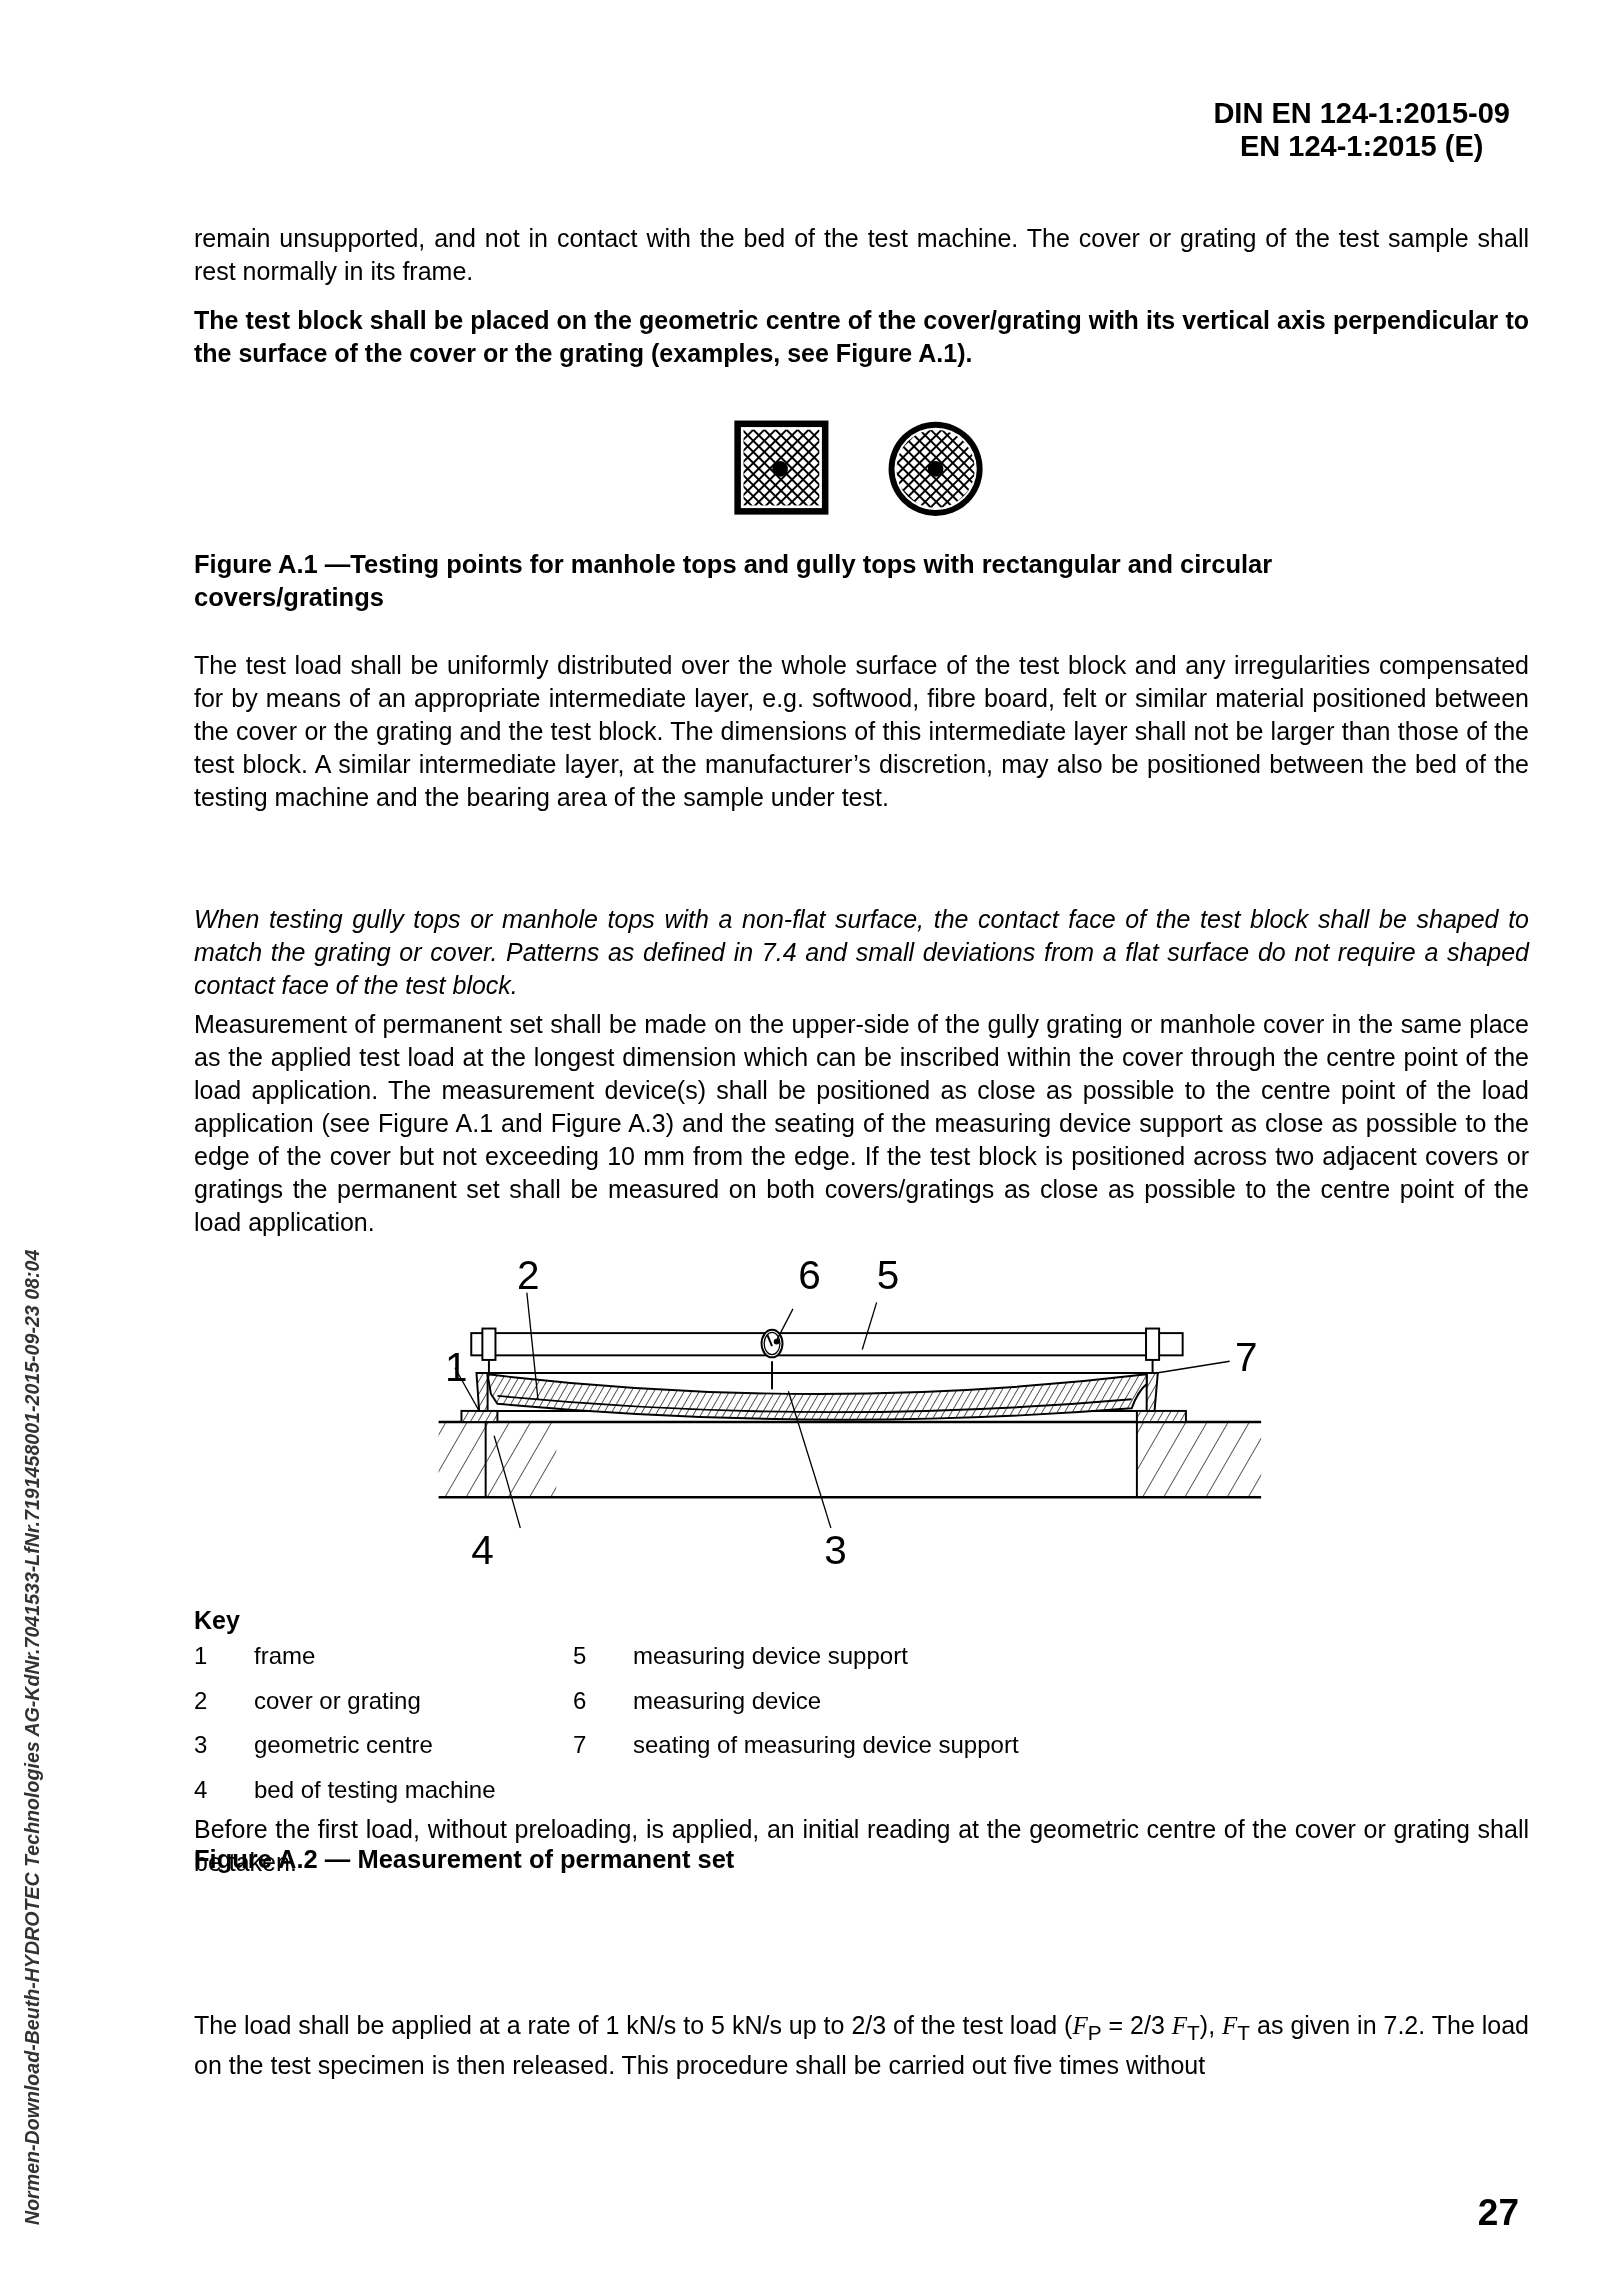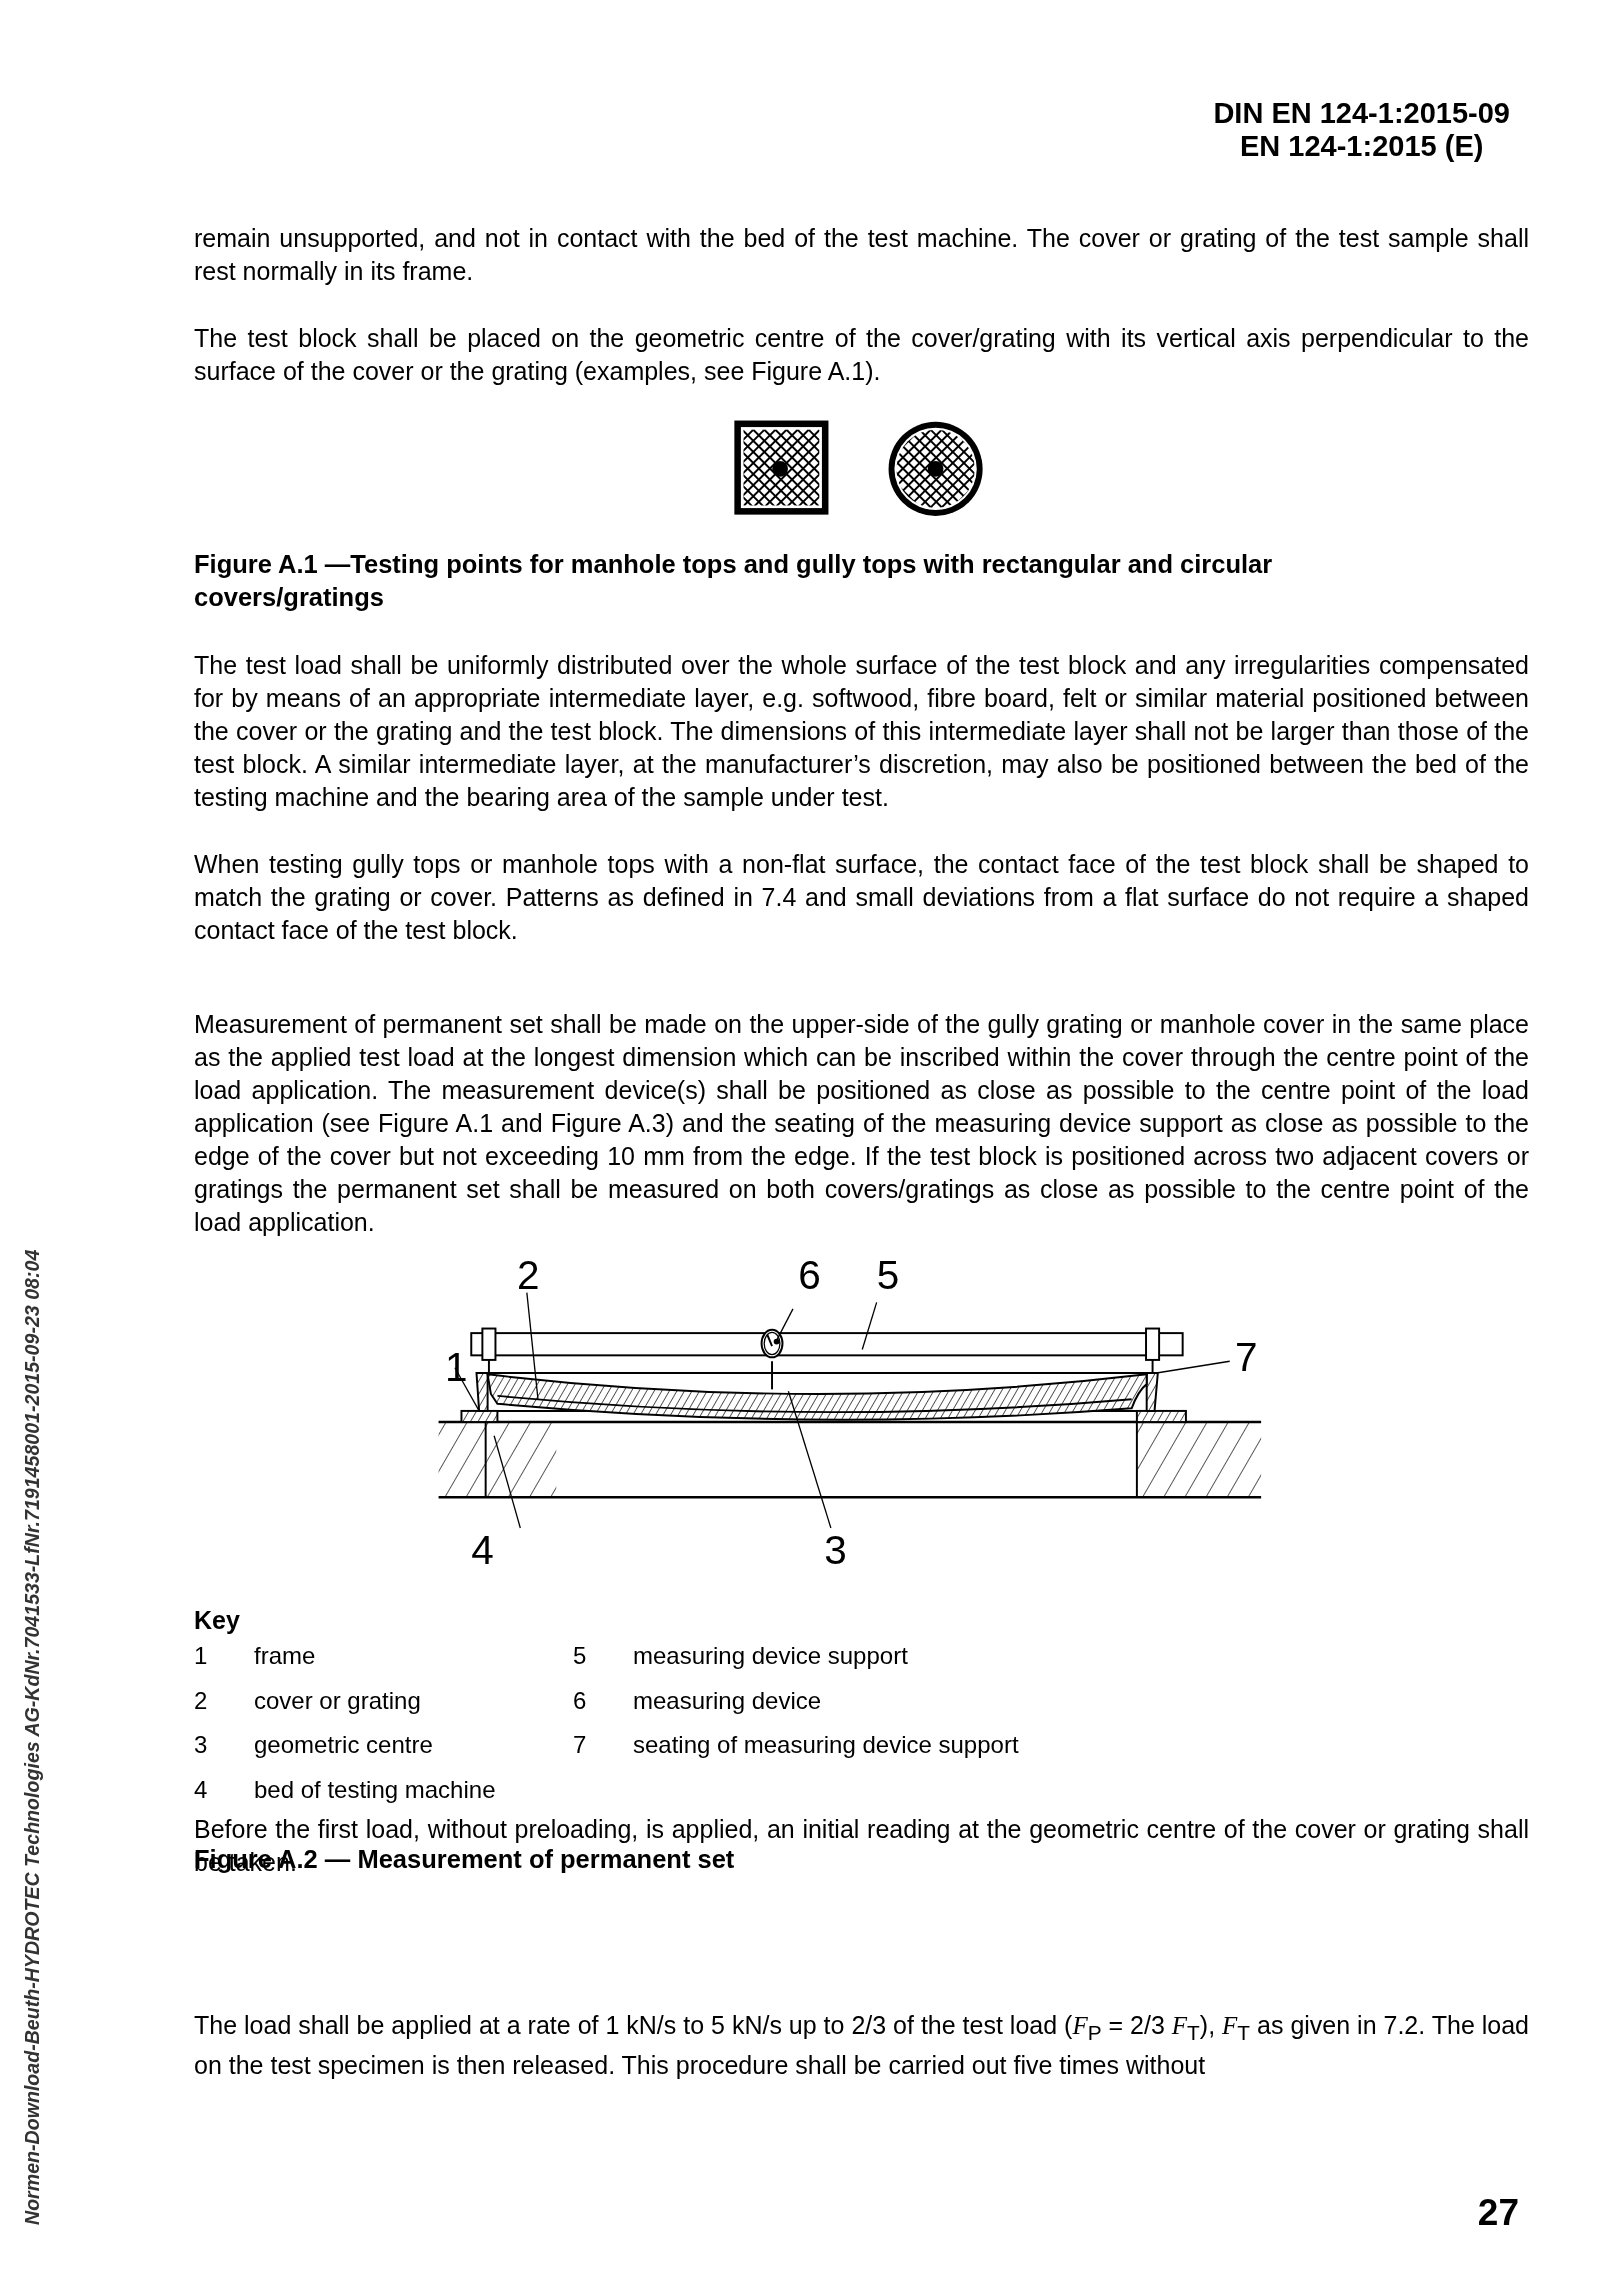--- a/index.html
+++ b/index.html
@@ -20,21 +20,21 @@
 <body>
 
 <div class="header">
   <div>DIN EN 124-1:2015-09</div>
   <div>EN 124-1:2015 (E)</div>
 </div>
 
 <div class="side-note">Normen-Download-Beuth-HYDROTEC Technologies AG-KdNr.7041533-LfNr.7191458001-2015-09-23 08:04</div>
 
 <div class="p" style="top:222px;">remain unsupported, and not in contact with the bed of the test machine. The cover or grating of the test sample shall rest normally in its frame.</div>
-<div class="p" style="top:322px;">The test block shall be placed on the geometric centre of the cover/grating with its vertical axis perpendicular to the surface of the cover or the grating (examples, see Figure A.1).</div>
+<div class="p" style="top:304px;font-weight:bold;">The test block shall be placed on the geometric centre of the cover/grating with its vertical axis perpendicular to the surface of the cover or the grating (examples, see Figure A.1).</div>
 
 <svg style="left:720px;top:406px;" width="294" height="131" viewBox="0 0 450 200">
   <defs>
     <pattern id="xh" width="12" height="12" patternUnits="userSpaceOnUse" patternTransform="rotate(45)">
       <rect width="12" height="12" fill="#fff"></rect>
       <rect width="3" height="12" fill="#000"></rect>
       <rect width="12" height="3" fill="#000"></rect>
     </pattern>
   </defs>
   <g>
@@ -50,21 +50,21 @@
     <circle cx="330" cy="96" r="12" fill="#000"></circle>
   </g>
 </svg>
 
 <div class="fig-title" style="top:548px;">
   <div>Figure A.1 —Testing points for manhole tops and gully tops with rectangular and circular</div>
   <div>covers/gratings</div>
 </div>
 
 <div class="p" style="top:649px;">The test load shall be uniformly distributed over the whole surface of the test block and any irregularities compensated for by means of an appropriate intermediate layer, e.g. softwood, fibre board, felt or similar material positioned between the cover or the grating and the test block. The dimensions of this intermediate layer shall not be larger than those of the test block. A similar intermediate layer, at the manufacturer’s discretion, may also be positioned between the bed of the testing machine and the bearing area of the sample under test.</div>
-<div class="p" style="top:848px;">When testing gully tops or manhole tops with a non-flat surface, the contact face of the test block shall be shaped to match the grating or cover. Patterns as defined in 7.4 and small deviations from a flat surface do not require a shaped contact face of the test block.</div>
+<div class="p" style="top:903px;font-style:italic;">When testing gully tops or manhole tops with a non-flat surface, the contact face of the test block shall be shaped to match the grating or cover. Patterns as defined in 7.4 and small deviations from a flat surface do not require a shaped contact face of the test block.</div>
 <div class="p" style="top:1008px;">Measurement of permanent set shall be made on the upper-side of the gully grating or manhole cover in the same place as the applied test load at the longest dimension which can be inscribed within the cover through the centre point of the load application. The measurement device(s) shall be positioned as close as possible to the centre point of the load application (see Figure A.1 and Figure A.3) and the seating of the measuring device support as close as possible to the edge of the cover but not exceeding 10 mm from the edge. If the test block is positioned across two adjacent covers or gratings the permanent set shall be measured on both covers/gratings as close as possible to the centre point of the load application.</div>
 
 <svg style="left:425px;top:1237px;" width="851" height="340" viewBox="0 0 1300 520">
   <defs>
     <pattern id="hatch" width="28" height="28" patternUnits="userSpaceOnUse" patternTransform="rotate(30)">
       <rect width="28" height="28" fill="#fff"></rect>
       <line x1="0" y1="0" x2="0" y2="28" stroke="#000" stroke-width="2"></line>
     </pattern>
     <pattern id="hatchfine" width="10" height="10" patternUnits="userSpaceOnUse" patternTransform="rotate(30)">
       <rect width="10" height="10" fill="#fff"></rect>

